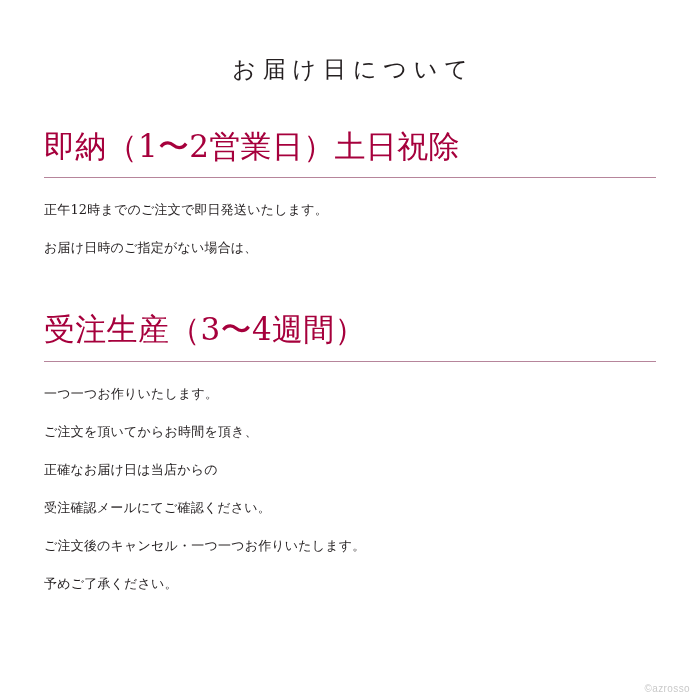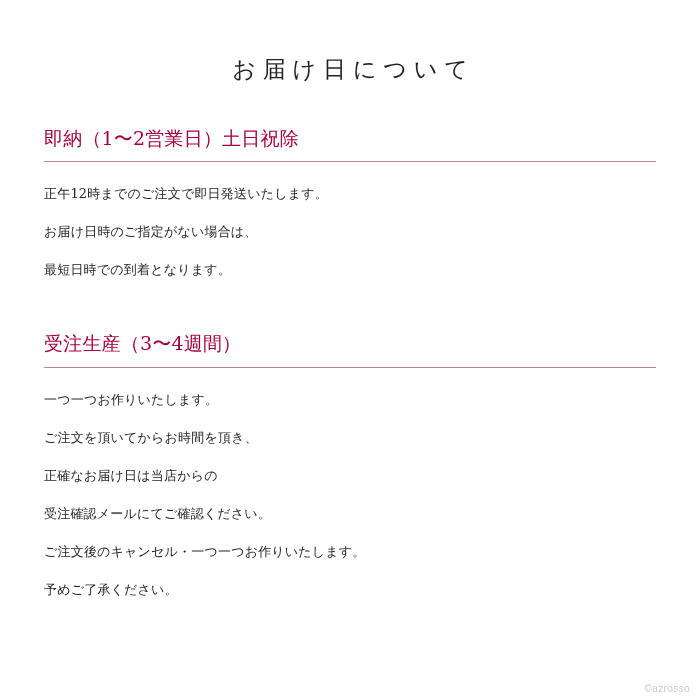--- a/index.html
+++ b/index.html
@@ -32,21 +32,21 @@
     margin: 18px 0 0 0;
     line-height: 1.2;
   }
   .section {
     margin-top: 42px;
   }
   .section.second {
     margin-top: 48px;
   }
   .section-heading {
-    font-size: 19px;
+    font-size: 31px;
     color: #a6003c;
     letter-spacing: 0.01em;
     font-weight: 400;
     line-height: 1.35;
     padding: 0 0 10px 0;
     margin: 0;
   }
   .rule {
     height: 1px;
     background: #7a2048;
@@ -76,21 +76,20 @@
 
 <div class="page">
 
   <h1 class="main-title">お届け日について</h1>
 
   <div class="section">
     <h2 class="section-heading">即納（1〜2営業日）土日祝除</h2>
     <div class="rule"></div>
     <p class="body-line">正午12時までのご注文で即日発送いたします。</p>
     <p class="body-line">お届け日時のご指定がない場合は、</p>
-    <p class="body-line">最短日時での到着となります。</p>
   </div>
 
   <div class="section second">
     <h2 class="section-heading">受注生産（3〜4週間）</h2>
     <div class="rule"></div>
     <p class="body-line">一つ一つお作りいたします。</p>
     <p class="body-line">ご注文を頂いてからお時間を頂き、</p>
     <p class="body-line">正確なお届け日は当店からの</p>
     <p class="body-line">受注確認メールにてご確認ください。</p>
     <p class="body-line">ご注文後のキャンセル・一つ一つお作りいたします。</p>

